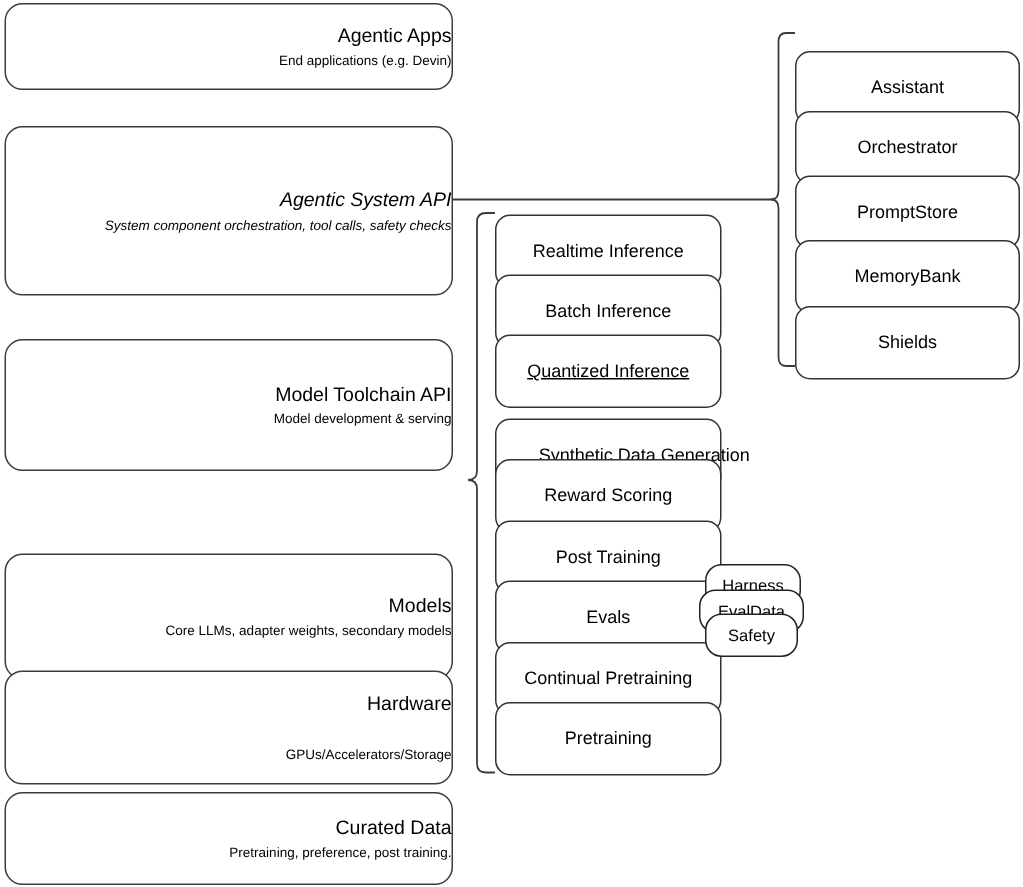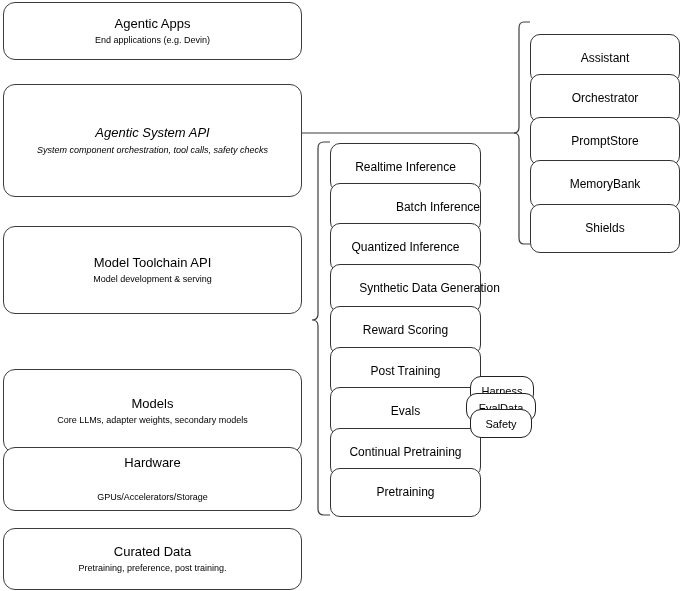--- a/index.html
+++ b/index.html
@@ -35,20 +35,21 @@
     align-items: center;
     justify-content: center;
     text-align: center;
     line-height: 1.22;
   }
 
   
   .layer {
     left: 3px;
     width: 299px;
+    align-items: flex-end;
   }
   .layer .title {
     font-size: 13px;
     color: #000;
     white-space: nowrap;
   }
   .layer .subtitle {
     font-size: 9px;
     color: #000;
     margin-top: 4px;
@@ -124,40 +125,40 @@
   <div class="box layer" style="top:226px;height:88px;">
     <div class="title">Model Toolchain API</div>
     <div class="subtitle">Model development &amp; serving</div>
   </div>
 
   <div class="box layer" style="top:369px;height:84px;">
     <div class="title">Models</div>
     <div class="subtitle">Core LLMs, adapter weights, secondary models</div>
   </div>
 
-  <div class="box layer" style="top:447px;height:64px;gap:17px;">
+  <div class="box layer" style="top:447px;height:76px;gap:17px;">
     <div class="title">Hardware</div>
     <div class="subtitle">GPUs/Accelerators/Storage</div>
   </div>
 
   <div class="box layer" style="top:528px;height:62px;">
     <div class="title">Curated Data</div>
     <div class="subtitle">Pretraining, preference, post training.</div>
   </div>
 
   <div class="box item mid-item" style="top:143px;">
     <div class="label">Realtime Inference</div>
   </div>
-  <div class="box item mid-item" style="top:183px;align-items:flex-end;">
+  <div class="box item mid-item" style="top:183px;">
     <div class="label">Batch Inference</div>
   </div>
-  <div class="box item mid-item" style="top:223px;">
+  <div class="box item mid-item" style="top:223px;text-decoration:underline;">
     <div class="label">Quantized Inference</div>
   </div>
-  <div class="box item mid-item" style="top:264px;padding-left:48px;">
+  <div class="box item mid-item" style="top:279px;padding-left:48px;">
     <div class="label">Synthetic Data Generation</div>
   </div>
   <div class="box item mid-item" style="top:306px;">
     <div class="label">Reward Scoring</div>
   </div>
   <div class="box item mid-item" style="top:347px;">
     <div class="label">Post Training</div>
   </div>
   <div class="box item mid-item" style="top:387px;">
     <div class="label">Evals</div>

